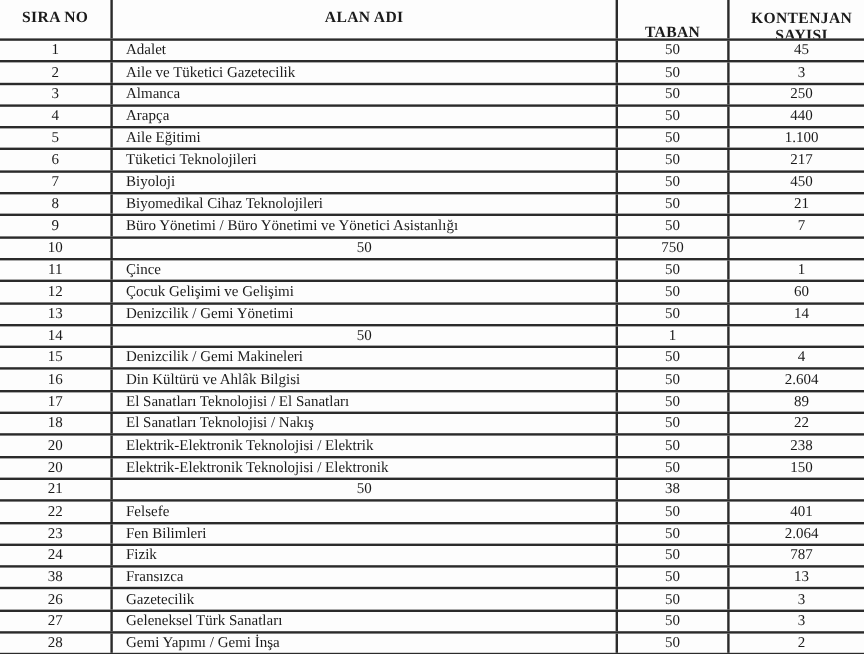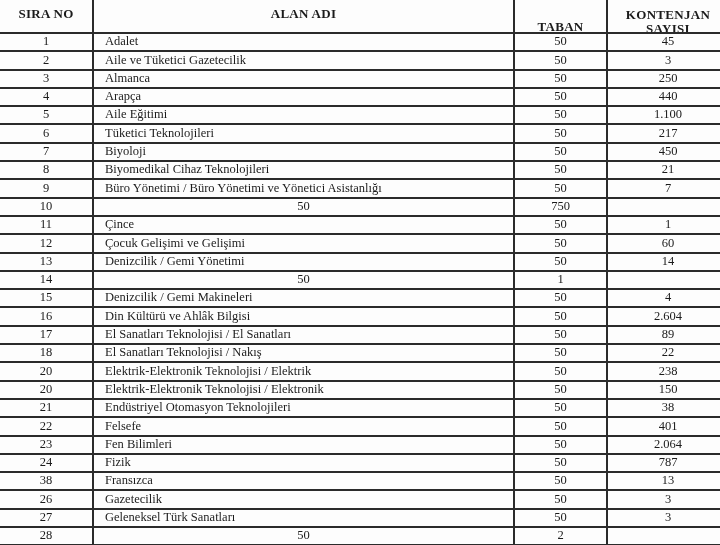--- a/index.html
+++ b/index.html
@@ -189,21 +189,20 @@
           <div class="cell c3">238</div>
         </div>
         <div class="row">
           <div class="cell c0">20</div>
           <div class="cell c1">Elektrik-Elektronik Teknolojisi / Elektronik</div>
           <div class="cell c2">50</div>
           <div class="cell c3">150</div>
         </div>
         <div class="row">
           <div class="cell c0">21</div>
-          <div class="cell c1">Endüstriyel Otomasyon Teknolojileri</div>
           <div class="cell c2">50</div>
           <div class="cell c3">38</div>
         </div>
         <div class="row">
           <div class="cell c0">22</div>
           <div class="cell c1">Felsefe</div>
           <div class="cell c2">50</div>
           <div class="cell c3">401</div>
         </div>
         <div class="row">
@@ -231,18 +230,19 @@
           <div class="cell c3">3</div>
         </div>
         <div class="row">
           <div class="cell c0">27</div>
           <div class="cell c1">Geleneksel Türk Sanatları</div>
           <div class="cell c2">50</div>
           <div class="cell c3">3</div>
         </div>
         <div class="row">
           <div class="cell c0">28</div>
+          <div class="cell c1">Gemi Yapımı / Gemi İnşa</div>
           <div class="cell c2">50</div>
           <div class="cell c3">2</div>
         </div>
       </div>
   </div>
 </div>
 
 </body></html>

